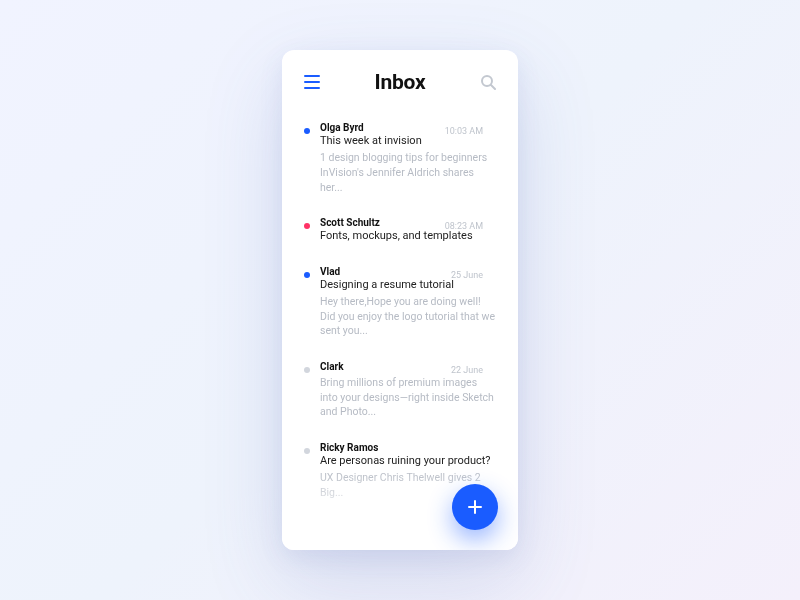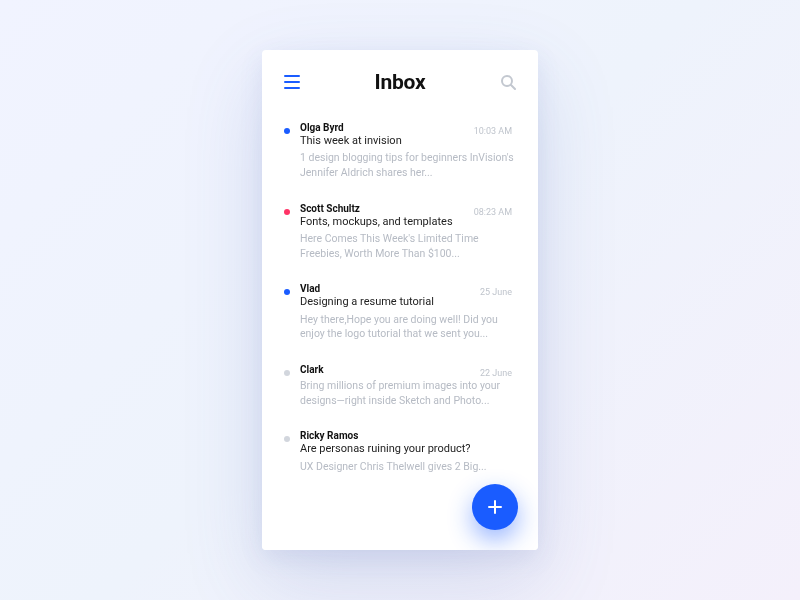--- a/index.html
+++ b/index.html
@@ -5,24 +5,24 @@
   * { box-sizing: border-box; margin: 0; padding: 0; }
   html, body { width: 800px; height: 600px; }
   body {
     font-family: -apple-system, BlinkMacSystemFont, "Segoe UI", Roboto, Helvetica, Arial, sans-serif;
     background: linear-gradient(135deg, #f1f3ff 0%, #eef3fc 50%, #f4f0fb 100%);
     display: flex;
     align-items: center;
     justify-content: center;
   }
   .phone {
-    width: 276px;
+    width: 236px;
     height: 500px;
     background: #ffffff;
-    border-radius: 4px;
+    border-radius: 12px;
     box-shadow: 0 30px 80px rgba(80,100,180,0.18), 0 8px 24px rgba(80,100,180,0.10);
     position: relative;
     overflow: hidden;
     padding: 20px 22px 17px 22px;
   }
   .header {
     display: flex;
     align-items: center;
     justify-content: space-between;
     margin-bottom: 18px;
@@ -58,21 +58,21 @@
     width: 6px; height: 6px; border-radius: 50%;
   }
   .sender {
     font-size: 10px;
     font-weight: 700;
     color: #111;
     line-height: 1.2;
   }
   .time {
     position: absolute;
-    right: 4px;
+    right: 13px;
     top: 14px;
     font-size: 9px;
     color: #bfc4cc;
   }
   .subject {
     font-size: 11px;
     color: #222;
     line-height: 1.3;
   }
   .preview {
@@ -127,21 +127,20 @@
       <div class="time">10:03 AM</div>
       <div class="subject">This week at invision</div>
       <div class="preview">1 design blogging tips for beginners InVision's Jennifer Aldrich shares her...</div>
     </div>
 
     <div class="item">
       <div class="dot" style="background:#ff3366"></div>
       <div class="sender">Scott Schultz</div>
       <div class="time">08:23 AM</div>
       <div class="subject">Fonts, mockups, and templates</div>
-      <div class="preview">Here Comes This Week's Limited Time Freebies, Worth More Than $100...</div>
     </div>
 
     <div class="item">
       <div class="dot" style="background:#1a5cff"></div>
       <div class="sender">Vlad</div>
       <div class="time">25 June</div>
       <div class="subject">Designing a resume tutorial</div>
       <div class="preview">Hey there,Hope you are doing well! Did you enjoy the logo tutorial that we sent you...</div>
     </div>
 

